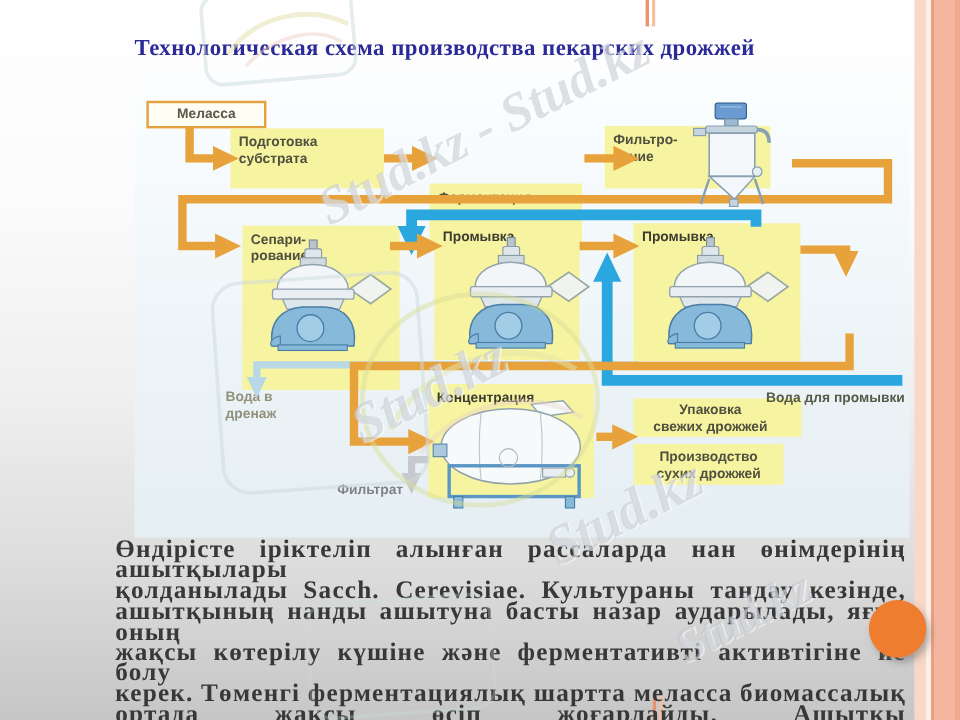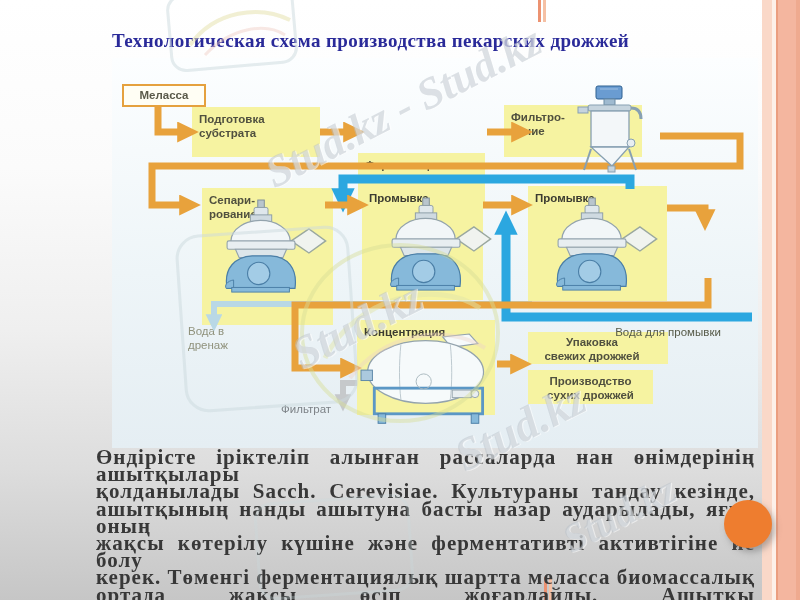--- a/index.html
+++ b/index.html
@@ -19,36 +19,36 @@
     background:#ee7d2f;box-shadow:3px 4px 6px rgba(110,110,110,.5);z-index:48;}
   
   #title{position:absolute;left:112px;top:30px;width:646px;text-align:left;
     font-family:"Liberation Serif",serif;font-weight:700;font-size:19px;color:#2a2a99;
     letter-spacing:.4px;z-index:12;}
   
   #diagram{position:absolute;left:112px;top:58px;width:646px;height:390px;z-index:10;
     background:linear-gradient(180deg,#fcfeff 0%,#eef5f8 55%,#e5eef3 100%);}
   .ybox{position:absolute;background:#f6f3a1;color:#50503f;font-size:11.5px;line-height:1.25;
     font-weight:700;padding:5px 4px 0 7px;white-space:pre-line;box-sizing:border-box;}
-  #box-molasses{left:10px;top:26px;width:84px;height:23px;background:#fffef4;
+  #box-molasses{left:10px;top:26px;width:100px;height:23px;background:#fffef4;
     border:2px solid #e5a13e;text-align:center;padding:0;line-height:19px;color:#5a5a4a;}
   #box-substrate{left:80px;top:49px;width:128px;height:50px;}
   #box-fermentation{left:246px;top:49px;width:127px;height:50px;margin-top:46px;}
   #box-filtration{left:392px;top:47px;width:138px;height:52px;}
   #box-separation{left:90px;top:130px;width:131px;height:137px;}
   #box-washing1{left:250px;top:128px;width:121px;height:114px;color:#3c3c31;}
   #box-washing2{left:416px;top:128px;width:139px;height:115px;color:#3c3c31;}
   #box-cooling{left:561px;top:164px;width:70px;height:56px;text-align:center;padding-top:12px;}
   #box-concentration{left:245px;top:262px;width:138px;height:95px;color:#3c3c31;}
   #box-packing{left:416px;top:274px;width:140px;height:32px;text-align:center;padding:3px 12px 0 0;font-weight:600;}
   #box-drying{left:416px;top:312px;width:125px;height:34px;text-align:center;padding:4px 0 0 0;font-weight:600;}
-  .dlabel{position:absolute;font-size:11.5px;line-height:1.25;font-weight:400;white-space:pre-line;}
+  .dlabel{position:absolute;font-size:11.5px;line-height:1.25;font-weight:700;white-space:pre-line;}
   #lbl-drain{left:76px;top:266px;color:#90927c;}
   #lbl-filtrate{left:169px;top:344px;color:#7d8287;}
-  #lbl-washwater{left:470px;top:267px;width:172px;text-align:center;color:#565a48;}
+  #lbl-washwater{left:470px;top:267px;width:172px;text-align:right;color:#565a48;}
   #flow-svg{position:absolute;left:0;top:0;pointer-events:none;}
   
   #paragraph{position:absolute;left:96px;top:449px;width:659px;z-index:14;
     font-family:"Liberation Serif",serif;font-weight:700;font-size:21px;line-height:17.2px;
     color:#383838;letter-spacing:1px;}
   .pline{text-align:justify;text-align-last:justify;}
   .pline.last{text-align-last:left;}
   
   .wm{position:absolute;font:italic 700 46px "Liberation Serif",serif;
     color:rgba(184,192,200,.48);text-shadow:1px 1px 0 rgba(255,255,255,.55);

